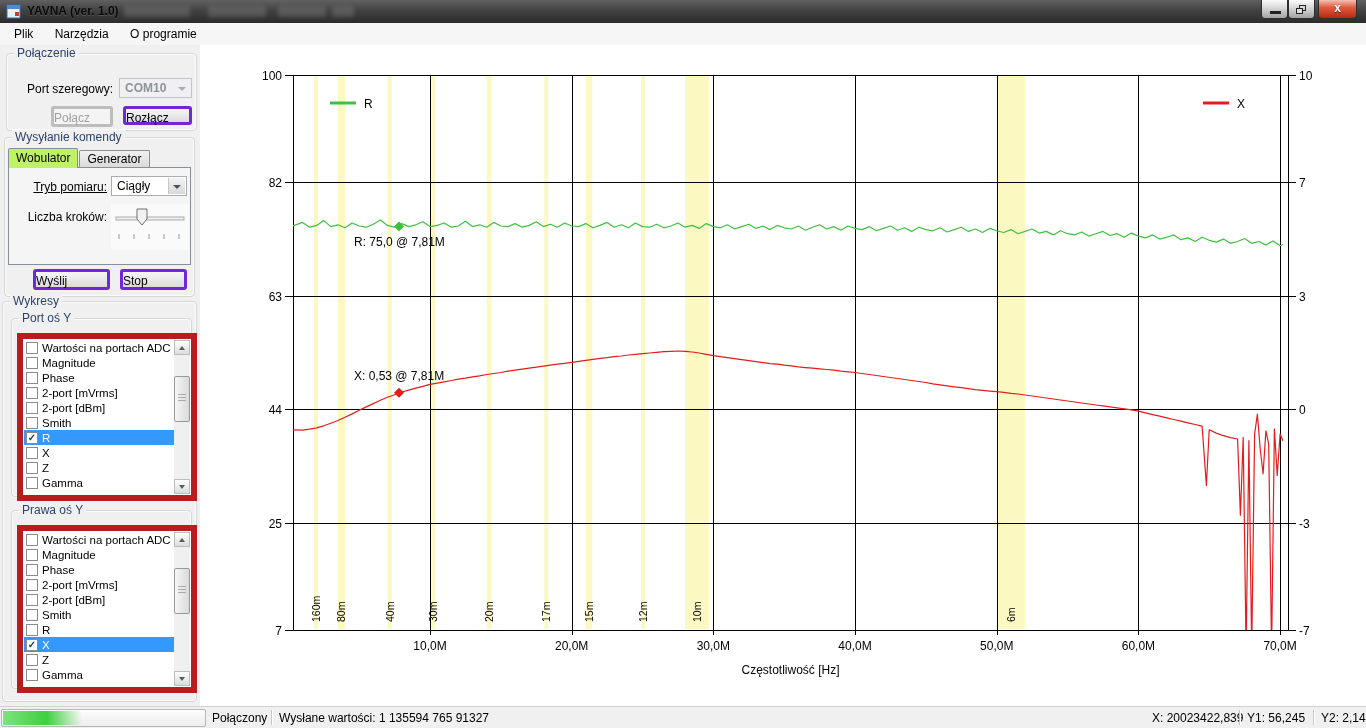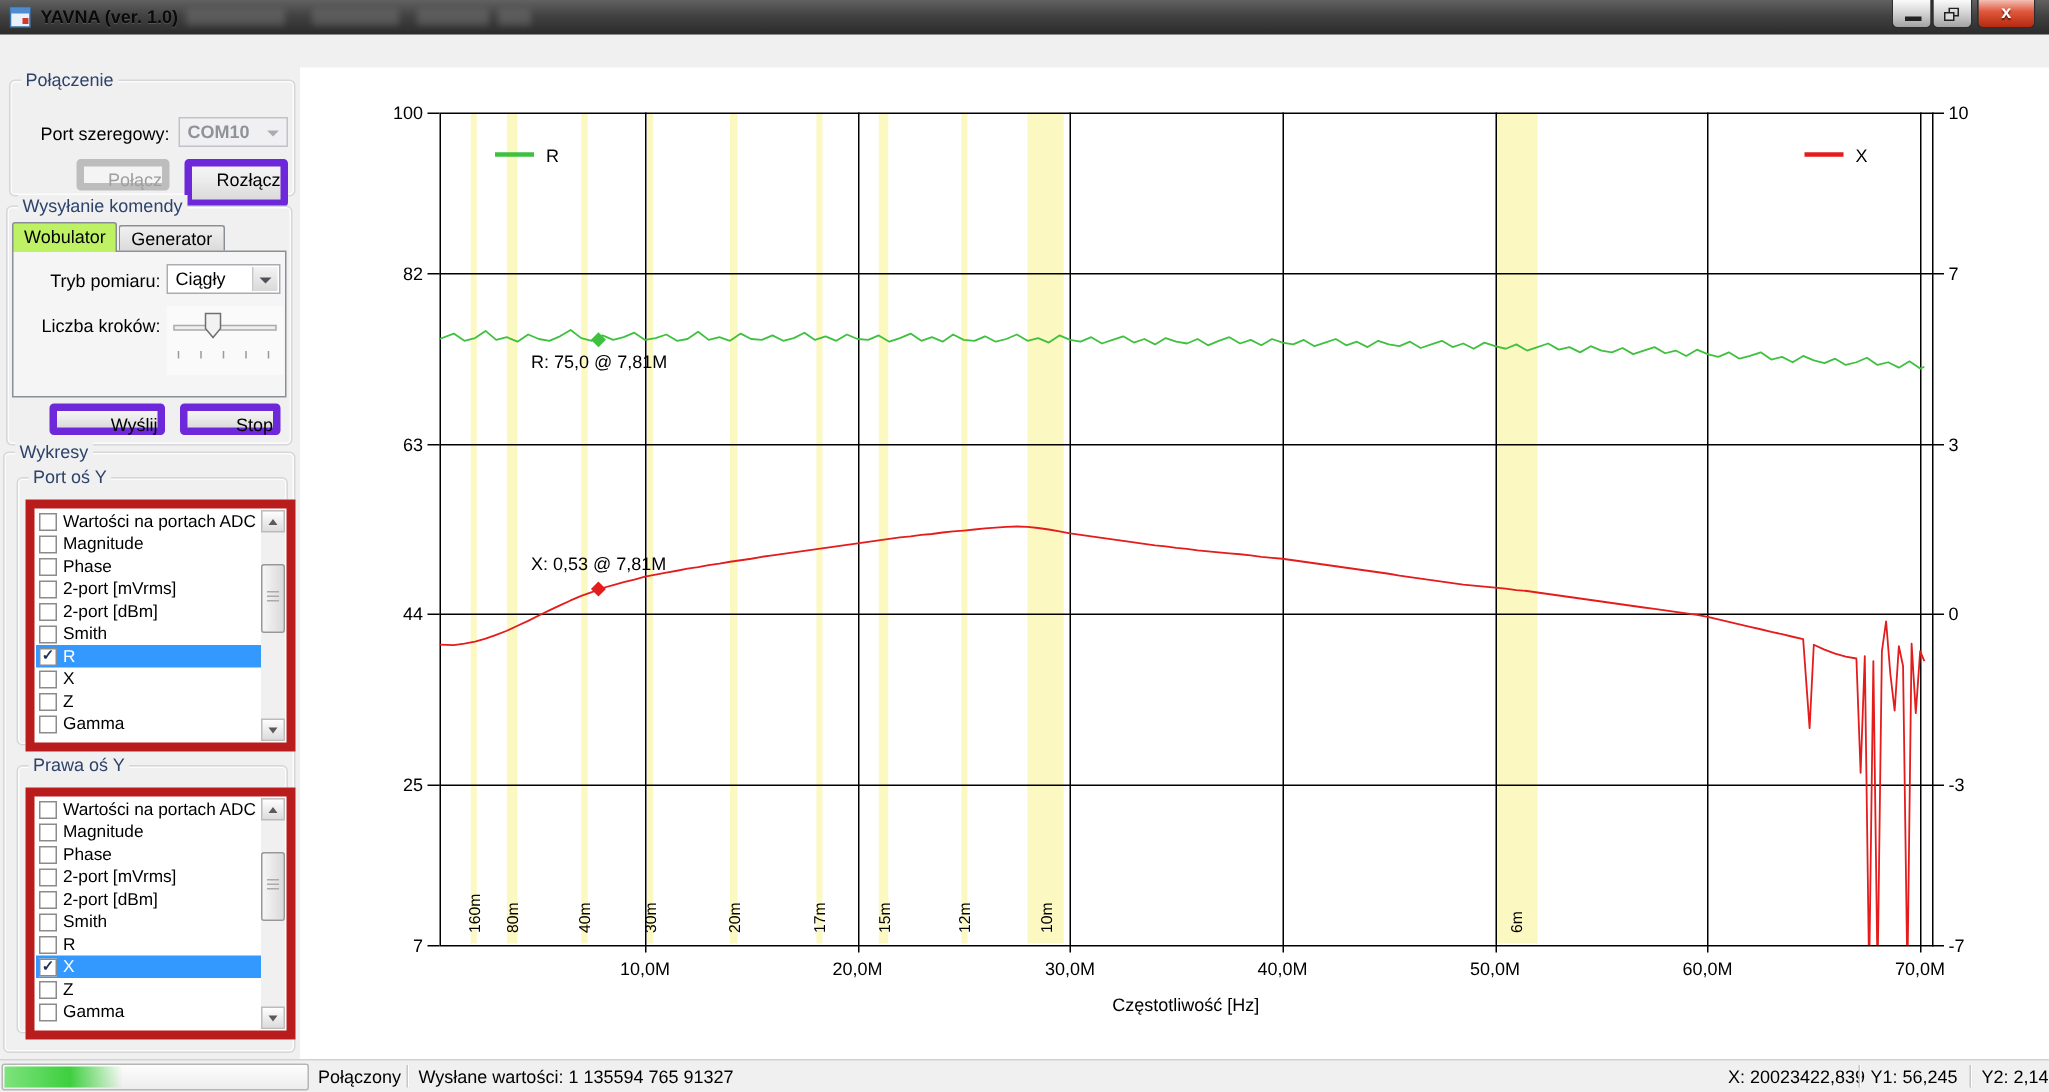--- a/index.html
+++ b/index.html
@@ -24,21 +24,21 @@
   
   .menubar{position:absolute;left:0;top:23px;width:1366px;height:22px;background:#f6f6f6;}
   .mitem{display:inline-block;padding:4px 9px 0 9px;font-size:12px;}
   .mitem:first-child{margin-left:5px;}
   
   .left-panel{position:absolute;left:0;top:45px;width:200px;height:661px;background:#f0f0f0;}
   .gbox{position:absolute;border:1px solid #d7d7da;border-radius:4px;box-shadow:inset 0 0 0 1px #fcfcfc;}
   .gbox>.cap{position:absolute;top:-8px;left:7px;background:#f0f0f0;padding:0 3px;font-size:12px;color:#2e436b;}
   .lbl{position:absolute;font-size:12px;}
   .r{text-align:right;}
-  .btn{position:absolute;box-sizing:border-box;border:5px solid #6d28d9;border-radius:3px;text-align:right;
+  .btn{position:absolute;box-sizing:border-box;border:3px solid #6d28d9;border-radius:3px;text-align:left;
        font-size:12px;line-height:19px;background:linear-gradient(#f5f5f5,#ebebeb 45%,#dadada);}
   .btn.dis{border-color:#bdbdbd;color:#9f9f9f;background:#f4f4f4;}
   .combo{position:absolute;box-sizing:border-box;border:1px solid #a9acb1;background:#fff;
          font-size:12px;line-height:18px;padding-left:5px;}
   .combo .arrowbox{position:absolute;right:1px;top:1px;bottom:1px;width:16px;
          background:linear-gradient(#f3f3f3,#d9d9d9);border-left:1px solid #c6c6c6;}
   .combo .tri{position:absolute;left:4px;top:7px;width:0;height:0;border-left:4px solid transparent;
          border-right:4px solid transparent;border-top:4px solid #4e5258;}
   .combo.dis{background:#f0f0f2;color:#8f9296;border-color:#c0c3c7;font-weight:bold;}
   .combo.dis .arrowbox{background:#f0f0f2;border-left:none;}
@@ -106,44 +106,49 @@
             <rect x="3.5" y="0.5" width="6" height="5" fill="none" stroke="#222"></rect>
             <rect x="0.5" y="3.5" width="6" height="5" fill="#dcdcdc" stroke="#222"></rect>
           </svg>
       </div>
     </div>
     <div class="winbtn closeb">
       <span>x</span>
     </div>
   </div>
 
+  <div class="menubar">
+    <span class="mitem">Plik</span>
+    <span class="mitem">Narzędzia</span>
+    <span class="mitem">O programie</span>
+  </div>
 
   <div class="left-panel">
 
     <div class="gbox" style="left:6px;top:8px;width:189px;height:76px;">
       <span class="cap">Połączenie</span>
       <span class="lbl r" style="left:0;top:28px;width:106px;">Port szeregowy:</span>
       <div class="combo dis" style="left:112px;top:24px;width:73px;height:20px;">
         <span>COM10</span>
         <span class="arrowbox">
             <i class="tri"></i>
           </span>
       </div>
       <div class="btn dis" style="left:44px;top:52px;width:62px;height:21px;">Połącz</div>
-      <div class="btn" style="left:116px;top:52px;width:69px;height:32px;">Rozłącz</div>
+      <div class="btn" style="left:116px;top:52px;width:69px;height:19px;">Rozłącz</div>
     </div>
 
     <div class="gbox" style="left:4px;top:92px;width:189px;height:158px;">
       <span class="cap">Wysyłanie komendy</span>
       <div class="tabs" style="left:3px;top:10px;height:20px;">
         <div class="tab active">Wobulator</div>
         <div class="tab">Generator</div>
       </div>
       <div class="tabpanel" style="left:3px;top:29px;width:181px;height:96px;">
-        <span class="lbl r" style="left:0;top:12px;width:98px;">Tryb pomiaru:</span>
+        <span class="lbl r" style="left:0;top:12px;width:98px;text-decoration:underline;">Tryb pomiaru:</span>
         <div class="combo" style="left:102px;top:8px;width:76px;height:20px;">
           <span>Ciągły</span>
           <span class="arrowbox">
               <i class="tri"></i>
             </span>
         </div>
         <span class="lbl r" style="left:0;top:42px;width:98px;">Liczba kroków:</span>
         <div class="trackbar" style="left:102px;top:36px;width:78px;height:46px;">
           <svg width="78" height="46">
             <rect x="5" y="13" width="68" height="3" fill="#efefef" stroke="#ababab" stroke-width="1"></rect>

